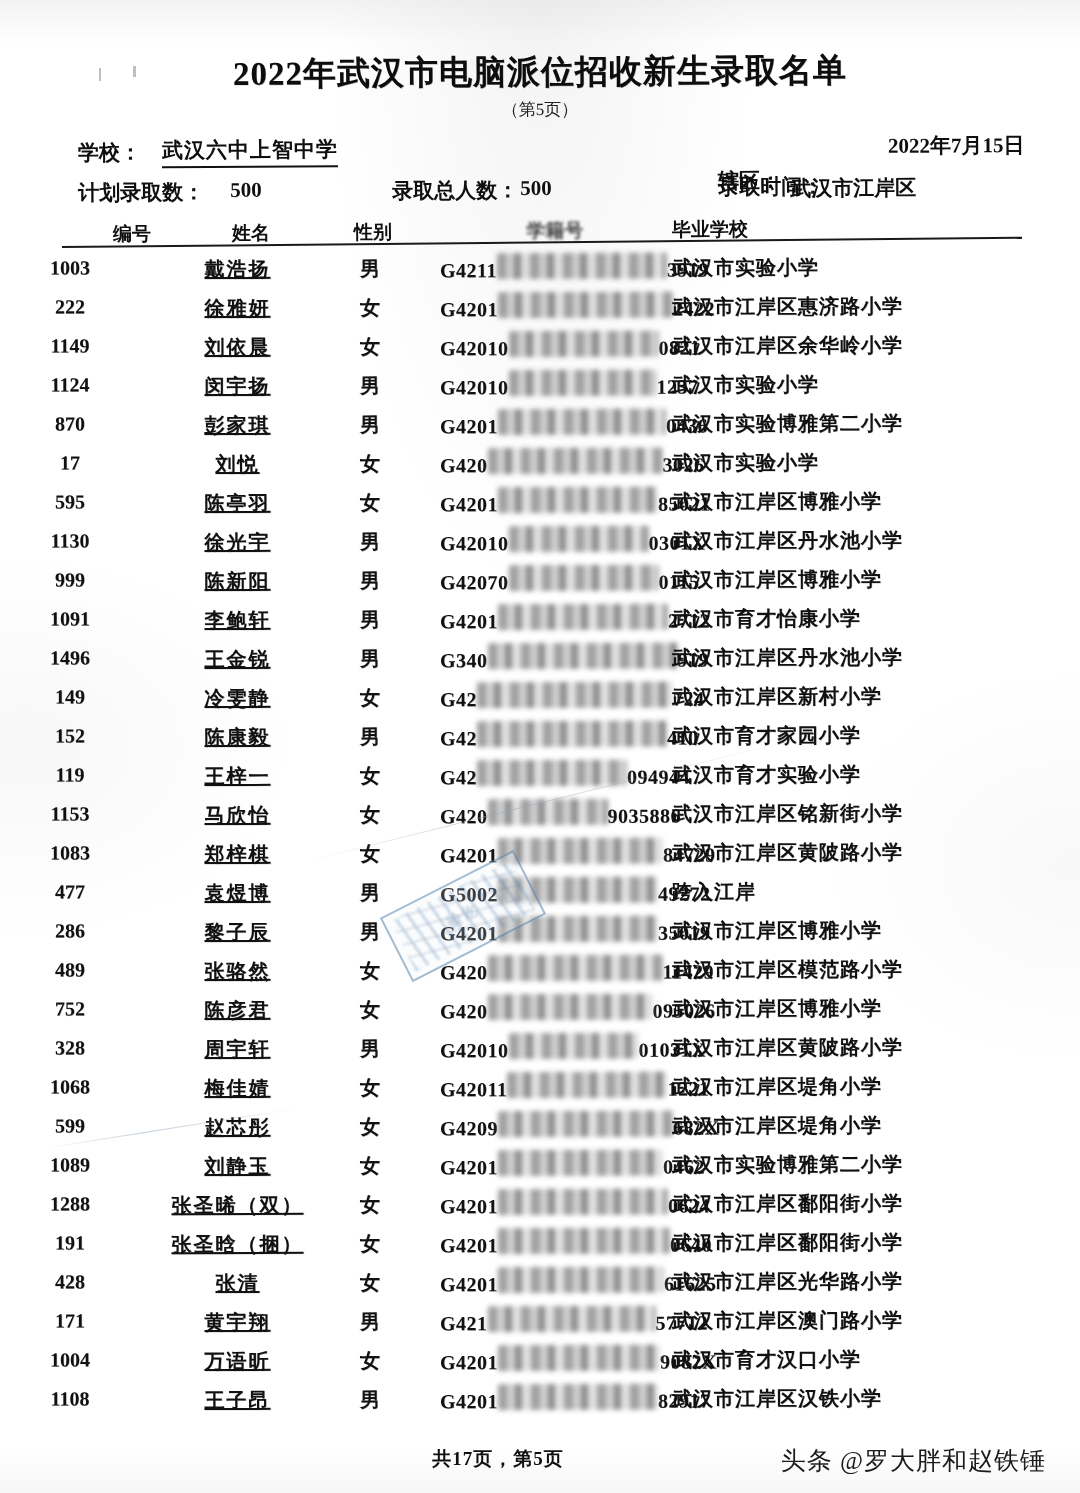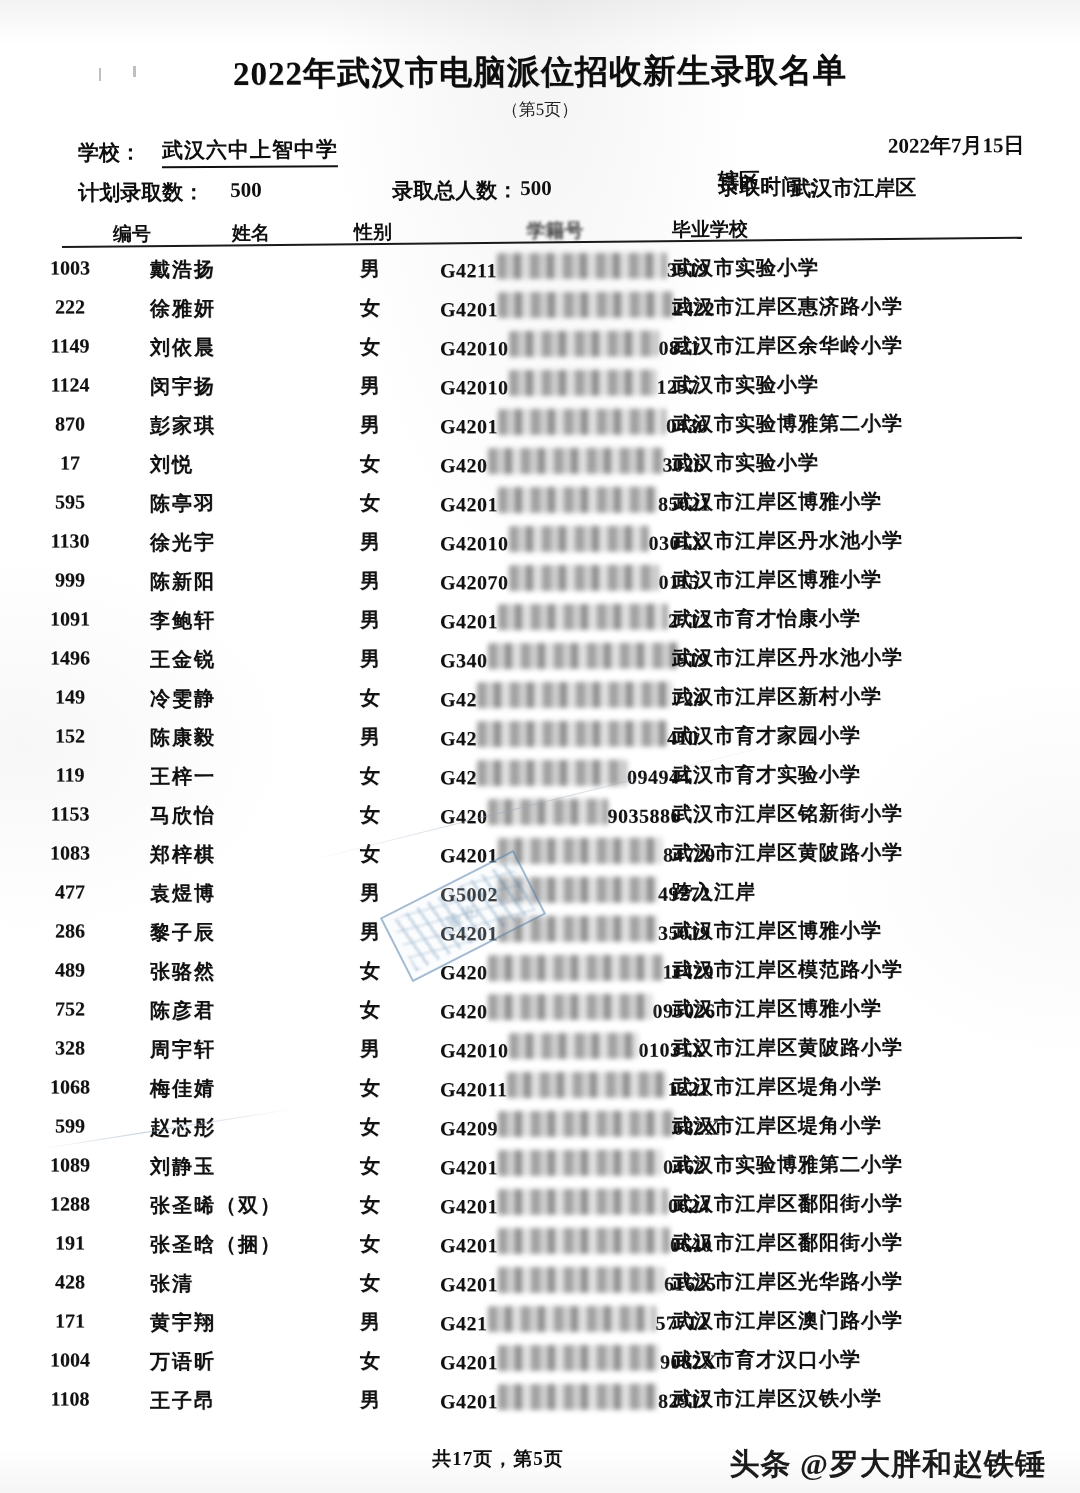--- a/index.html
+++ b/index.html
@@ -139,21 +139,21 @@
   .cell {
     position: absolute;
     font-size: 20px;
     color: #111;
     white-space: nowrap;
     font-weight: bold;
     top: 6px;
     text-shadow: 0.4px 0.4px 0 rgba(0,0,0,0.25);
   }
   .c-id     { left: 0;   width: 140px; text-align: center; font-family: "Liberation Serif", serif; }
-  .c-name   { left: 150px; width: 175px; text-align: left; letter-spacing: 2px; }
+  .c-name   { left: 150px; width: 175px; text-align: center; letter-spacing: 2px; text-decoration: underline; }
   .c-gender { left: 340px; width: 60px;  text-align: center; }
   .c-sid    { left: 440px; width: 230px; text-align: right; font-family: "Liberation Serif", serif; letter-spacing: 0.5px; }
   .c-school { left: 672px; width: 400px; text-align: left; letter-spacing: 1px; }
 
   
   .sid-wrap { position: relative; display: inline-block; }
   .sid-mask {
     position: absolute;
     top: -2px;
     height: 26px;
@@ -247,22 +247,22 @@
     font-size: 19px;
     font-weight: bold;
     color: #101010;
     letter-spacing: 1px;
     transform: translateX(-42px);
   }
   .watermark {
     position: absolute;
     right: 34px;
     top: -2px;
-    font-size: 30px;
-    font-weight: bold;
+    font-size: 25px;
+    font-weight: normal;
     color: #1b1b1b;
     letter-spacing: 1px;
     white-space: nowrap;
   }
 
   
   .artifact {
     position: absolute;
     background: #8a8a8a;
     opacity: 0.55;

